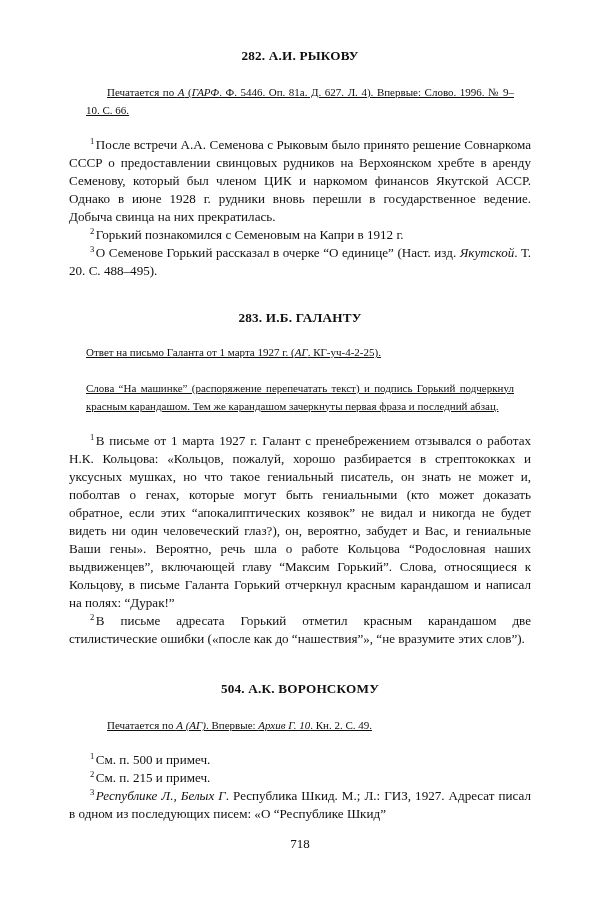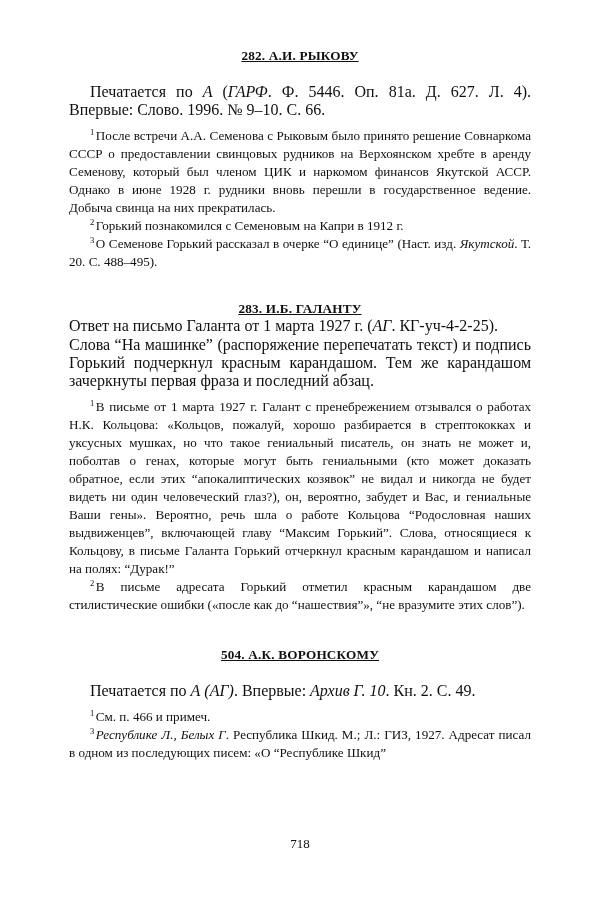--- a/index.html
+++ b/index.html
@@ -35,36 +35,36 @@
   }
 
   .section { margin: 0; padding: 0; }
 
   .section-title {
     text-align: center;
     font-size: 13.2px;
     font-weight: bold;
     letter-spacing: 0.2px;
     line-height: 16px;
-    margin: 0;
+    margin: 8px;
     padding: 0;
-    text-decoration: underline;
   }
 
   .sec-1 .section-title { margin-top: 8px; }
   .sec-2 .section-title { margin-top: 30px; }
   .sec-3 .section-title { margin-top: 33px; }
 
   p.para {
-    margin: 0;
-    font-size: 16px;
+    margin: 17px;
+    font-size: 11px;
     line-height: 18.05px;
     text-align: justify;
     text-justify: inter-word;
     hyphens: manual;
+    text-decoration: underline;
   }
 
   p.body-first {
     text-indent: 21px;
     margin-top: 19px;
   }
 
   p.body-cont {
     text-indent: 0;
   }
@@ -145,22 +145,23 @@
     </div>
 
     <div class="section sec-3">
 
       <h2 class="section-title">504. А.К. ВОРОНСКОМУ</h2>
 
       <p class="para body-first"><span>Печатается по </span><i class="it">А (АГ)</i><span>. Впервые: </span><i class="it">Архив Г. 10</i><span>. Кн. 2. С. 49.</span></p>
 
       <div class="notes">
 
-        <p class="note"><sup class="fn">1</sup><span>См. п. 466 и примеч.</span></p>
+        <p class="note"><sup class="fn">1</sup><span>См. п. 500 и примеч.</span></p>
 
+        <p class="note"><sup class="fn">2</sup><span>См. п. 215 и примеч.</span></p>
 
         <p class="note"><sup class="fn">3</sup><i class="it">Республике Л., Белых Г</i><span>. Республика Шкид. М.; Л.: ГИЗ, 1927. Адресат писал в одном из последующих писем: «О “Республике Шкид”</span></p>
 
       </div>
     </div>
 
   </div>
 
   <div class="page-number">718</div>
 

